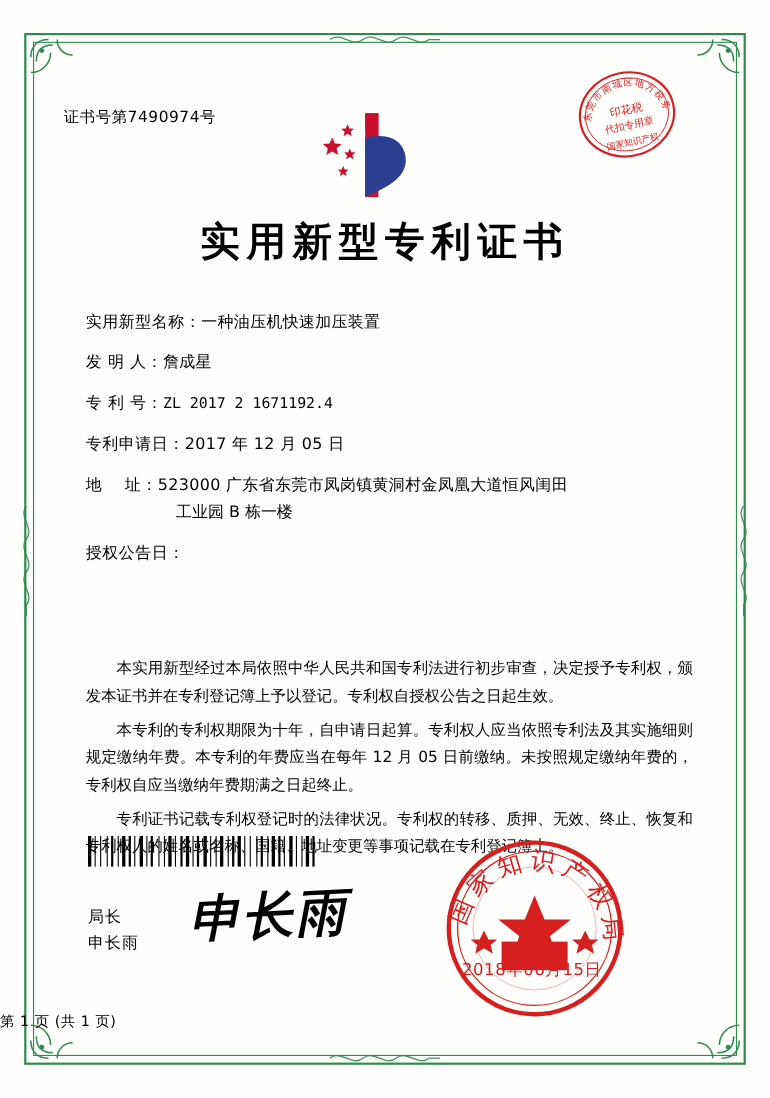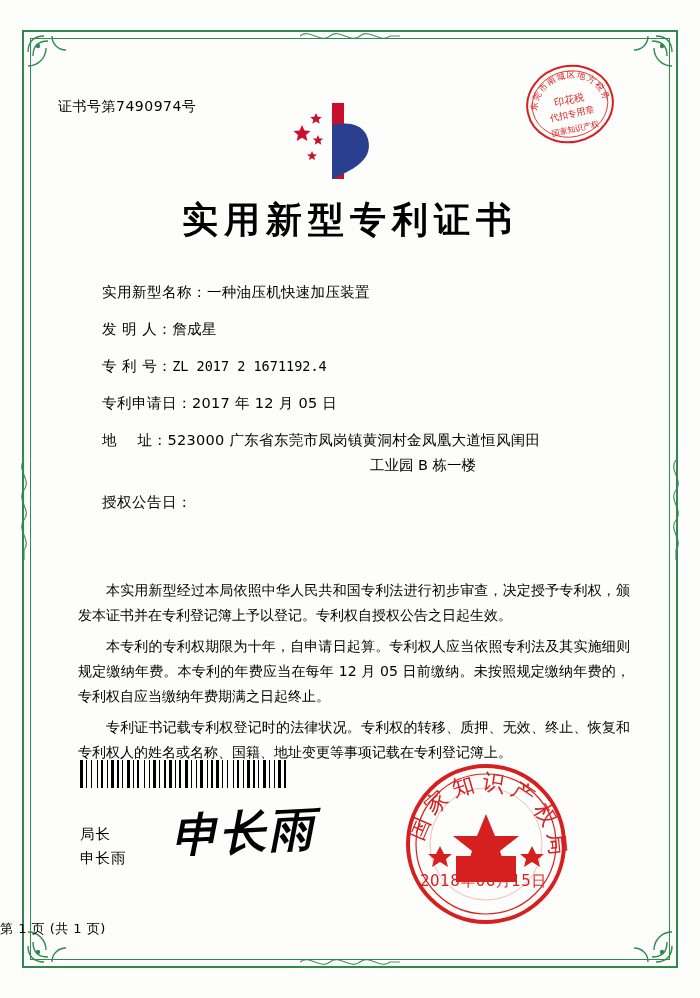--- a/index.html
+++ b/index.html
@@ -87,21 +87,20 @@
     font-weight: bold;
     letter-spacing: 6px;
     font-family: "DejaVu Sans", "Liberation Sans", sans-serif;
   }
 
   
   .fields {
     position: absolute;
     left: 78px; top: 283px;
     width: 560px;
-    margin-left: 24px;
   }
   .field-row {
     display: flex;
     align-items: baseline;
     margin-bottom: 18px;
     font-size: 14.5px;
   }
   .field-label {
     white-space: pre;
     flex: 0 0 auto;
@@ -114,35 +113,34 @@
   .field-value.mono {
     font-family: "DejaVu Sans Mono", "Liberation Mono", monospace;
     font-size: 13.5px;
     letter-spacing: 0;
   }
   .addr-second {
     margin-left: 82px;
     margin-top: -12px;
     margin-bottom: 18px;
     font-size: 14.5px;
-    text-align: center;
   }
 
   .two-col {
     display: flex;
     font-size: 14.5px;
     margin-bottom: 10px;
   }
   .two-col .left { width: 320px; display: flex; gap: 36px; }
   .two-col .right { flex: 1; display: flex; }
 
   
   .body-text {
     position: absolute;
-    left: 78px; top: 578px;
+    left: 78px; top: 596px;
     width: 552px;
     font-size: 14px;
     line-height: 25px;
     text-align: justify;
   }
   .body-text p {
     margin: 0 0 6px 0;
     text-indent: 2em;
   }
 

